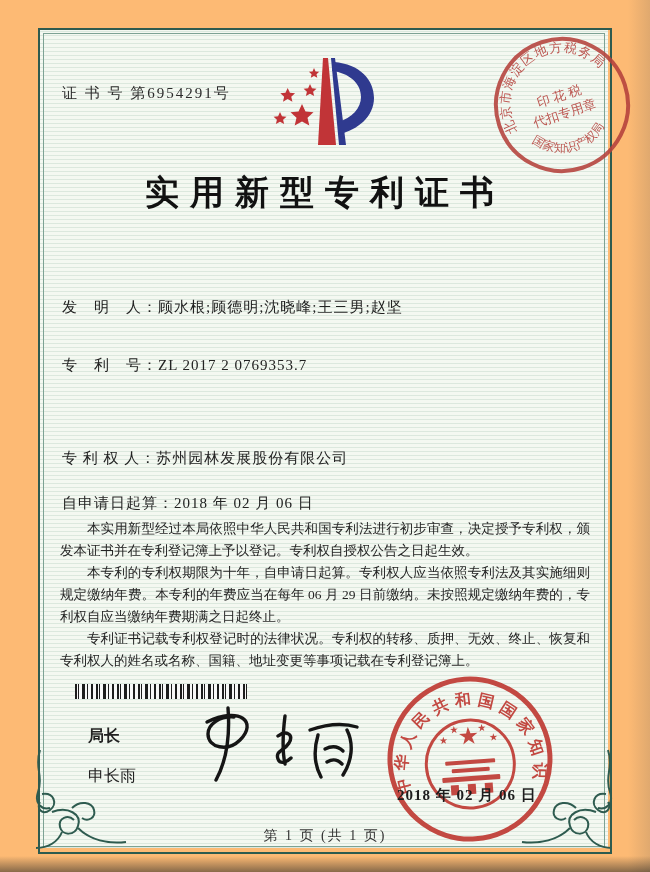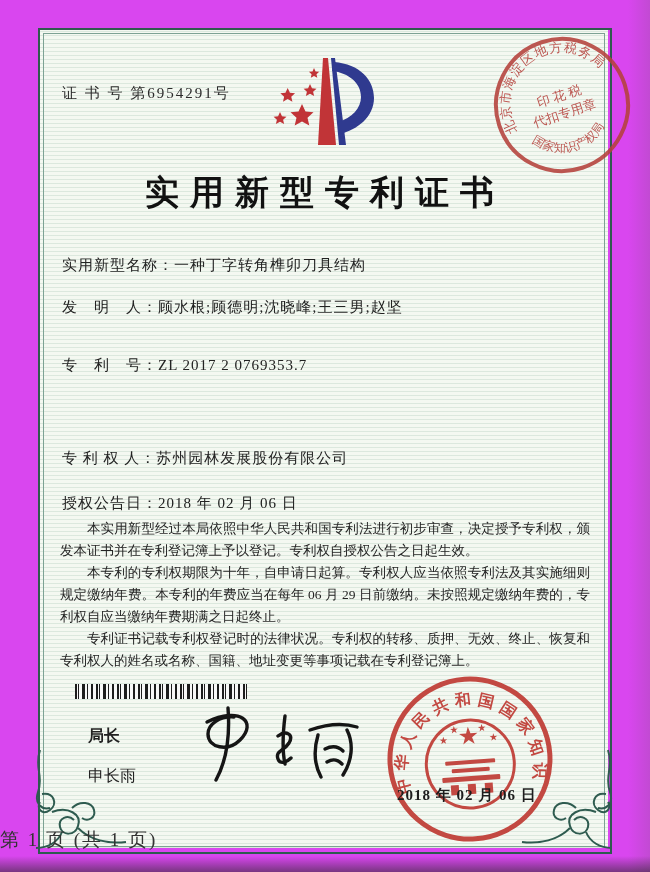--- a/index.html
+++ b/index.html
@@ -1,19 +1,19 @@
 <!DOCTYPE html>
 <html><head>
 <meta charset="utf-8">
 <style>
   html,body{margin:0;padding:0;background:#ffffff;}
   .page{
     position:relative;
     width:650px;height:872px;
-    background:#d946ef;
+    background:#fdba74;
     overflow:hidden;
     font-family:"Liberation Serif","DejaVu Serif",serif;
     color:#1e1e1e;
   }
   
   .texture{
     position:absolute;left:40px;top:30px;width:568px;height:818px;
     background:
       repeating-linear-gradient(0deg,
         rgba(92,150,120,0.16) 0px, rgba(92,150,120,0.16) 1px,
@@ -63,22 +63,22 @@
     font-family:"Liberation Sans","DejaVu Sans",sans-serif;color:#222;}
   .director-name{position:absolute;left:88px;top:766px;font-size:16px;font-weight:normal;
     font-family:"Liberation Sans","DejaVu Sans",sans-serif;color:#222;}
   .signature{position:absolute;left:182px;top:700px;}
   .official-seal{position:absolute;left:383px;top:672px;transform:rotate(-4deg);opacity:0.92;}
   .seal-date{
     position:absolute;left:397px;top:786px;width:170px;
     font-size:15px;font-weight:bold;color:#1d1d1d;letter-spacing:1px;white-space:nowrap;
   }
   .footer{
-    position:absolute;left:0;top:827px;width:650px;text-align:left;
-    font-size:19px;color:#333;letter-spacing:2px;
+    position:absolute;left:0;top:827px;width:650px;text-align:center;
+    font-size:14px;color:#333;letter-spacing:2px;
   }
   .corner{position:absolute;}
   .corner-left{left:28px;top:748px;}
   .corner-right{left:520px;top:748px;transform:scaleX(-1);}
   
   .edge-right{position:absolute;right:0;top:0;width:22px;height:872px;
     background:linear-gradient(90deg,rgba(0,0,0,0) 0%,rgba(90,90,85,0.18) 100%);}
   .edge-bottom{position:absolute;left:0;bottom:0;width:650px;height:16px;
     background:linear-gradient(180deg,rgba(0,0,0,0) 0%,rgba(40,40,38,0.55) 100%);}
   .stamp-text{fill:#b5413c;font-family:"Liberation Serif","DejaVu Serif",serif;}
@@ -119,25 +119,24 @@
     </text>
     <text class="stamp-text" font-size="12">
       <textPath href="#taxBottom" startOffset="10">国家知识产权局</textPath>
     </text>
     <text class="stamp-text" x="75" y="70" font-size="13" text-anchor="middle">印 花 税</text>
     <text class="stamp-text" x="75" y="88" font-size="13" text-anchor="middle">代扣专用章</text>
   </svg>
 
   <div class="title">实用新型专利证书</div>
 
-  <div class="field f0"><span>实用新型名称：</span><span>一种丁字转角榫卯刀具结构</span></div>
   <div class="field f1"><span>发　明　人：</span><span>顾水根;顾德明;沈晓峰;王三男;赵坚</span></div>
   <div class="field f2"><span>专　利　号：</span><span>ZL 2017 2 0769353.7</span></div>
   <div class="field f4"><span>专 利 权 人：</span><span>苏州园林发展股份有限公司</span></div>
-  <div class="field f5"><span>授权公告日：</span><span>2018 年 02 月 06 日</span></div>
+  <div class="field f5"><span>自申请日起算：</span><span>2018 年 02 月 06 日</span></div>
 
   <div class="body-text">
     <p>本实用新型经过本局依照中华人民共和国专利法进行初步审查，决定授予专利权，颁发本证书并在专利登记簿上予以登记。专利权自授权公告之日起生效。</p>
     <p>本专利的专利权期限为十年，自申请日起算。专利权人应当依照专利法及其实施细则规定缴纳年费。本专利的年费应当在每年 06 月 29 日前缴纳。未按照规定缴纳年费的，专利权自应当缴纳年费期满之日起终止。</p>
     <p>专利证书记载专利权登记时的法律状况。专利权的转移、质押、无效、终止、恢复和专利权人的姓名或名称、国籍、地址变更等事项记载在专利登记簿上。</p>
   </div>
 
   <div class="barcode"></div>
 
   <div class="director">局长</div>

